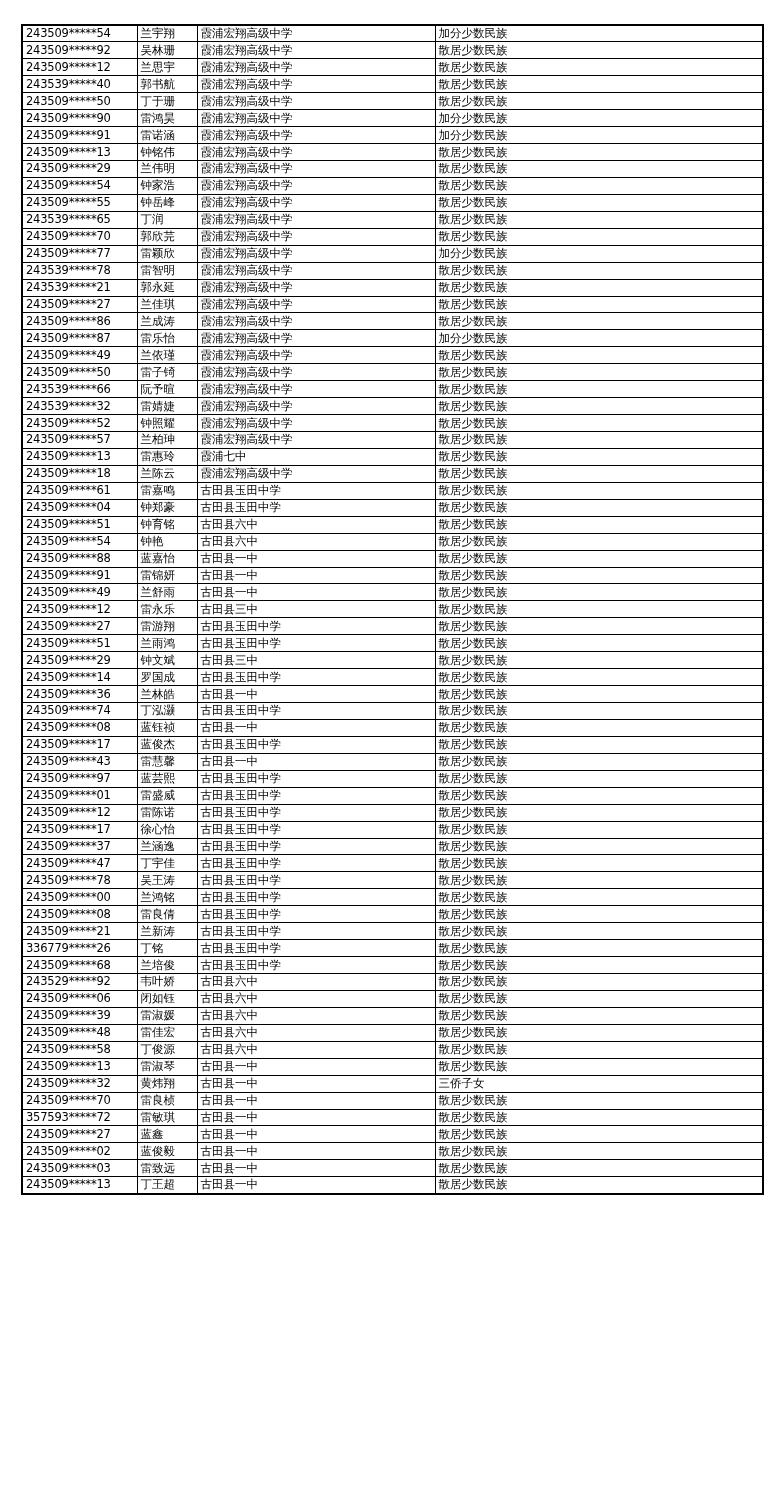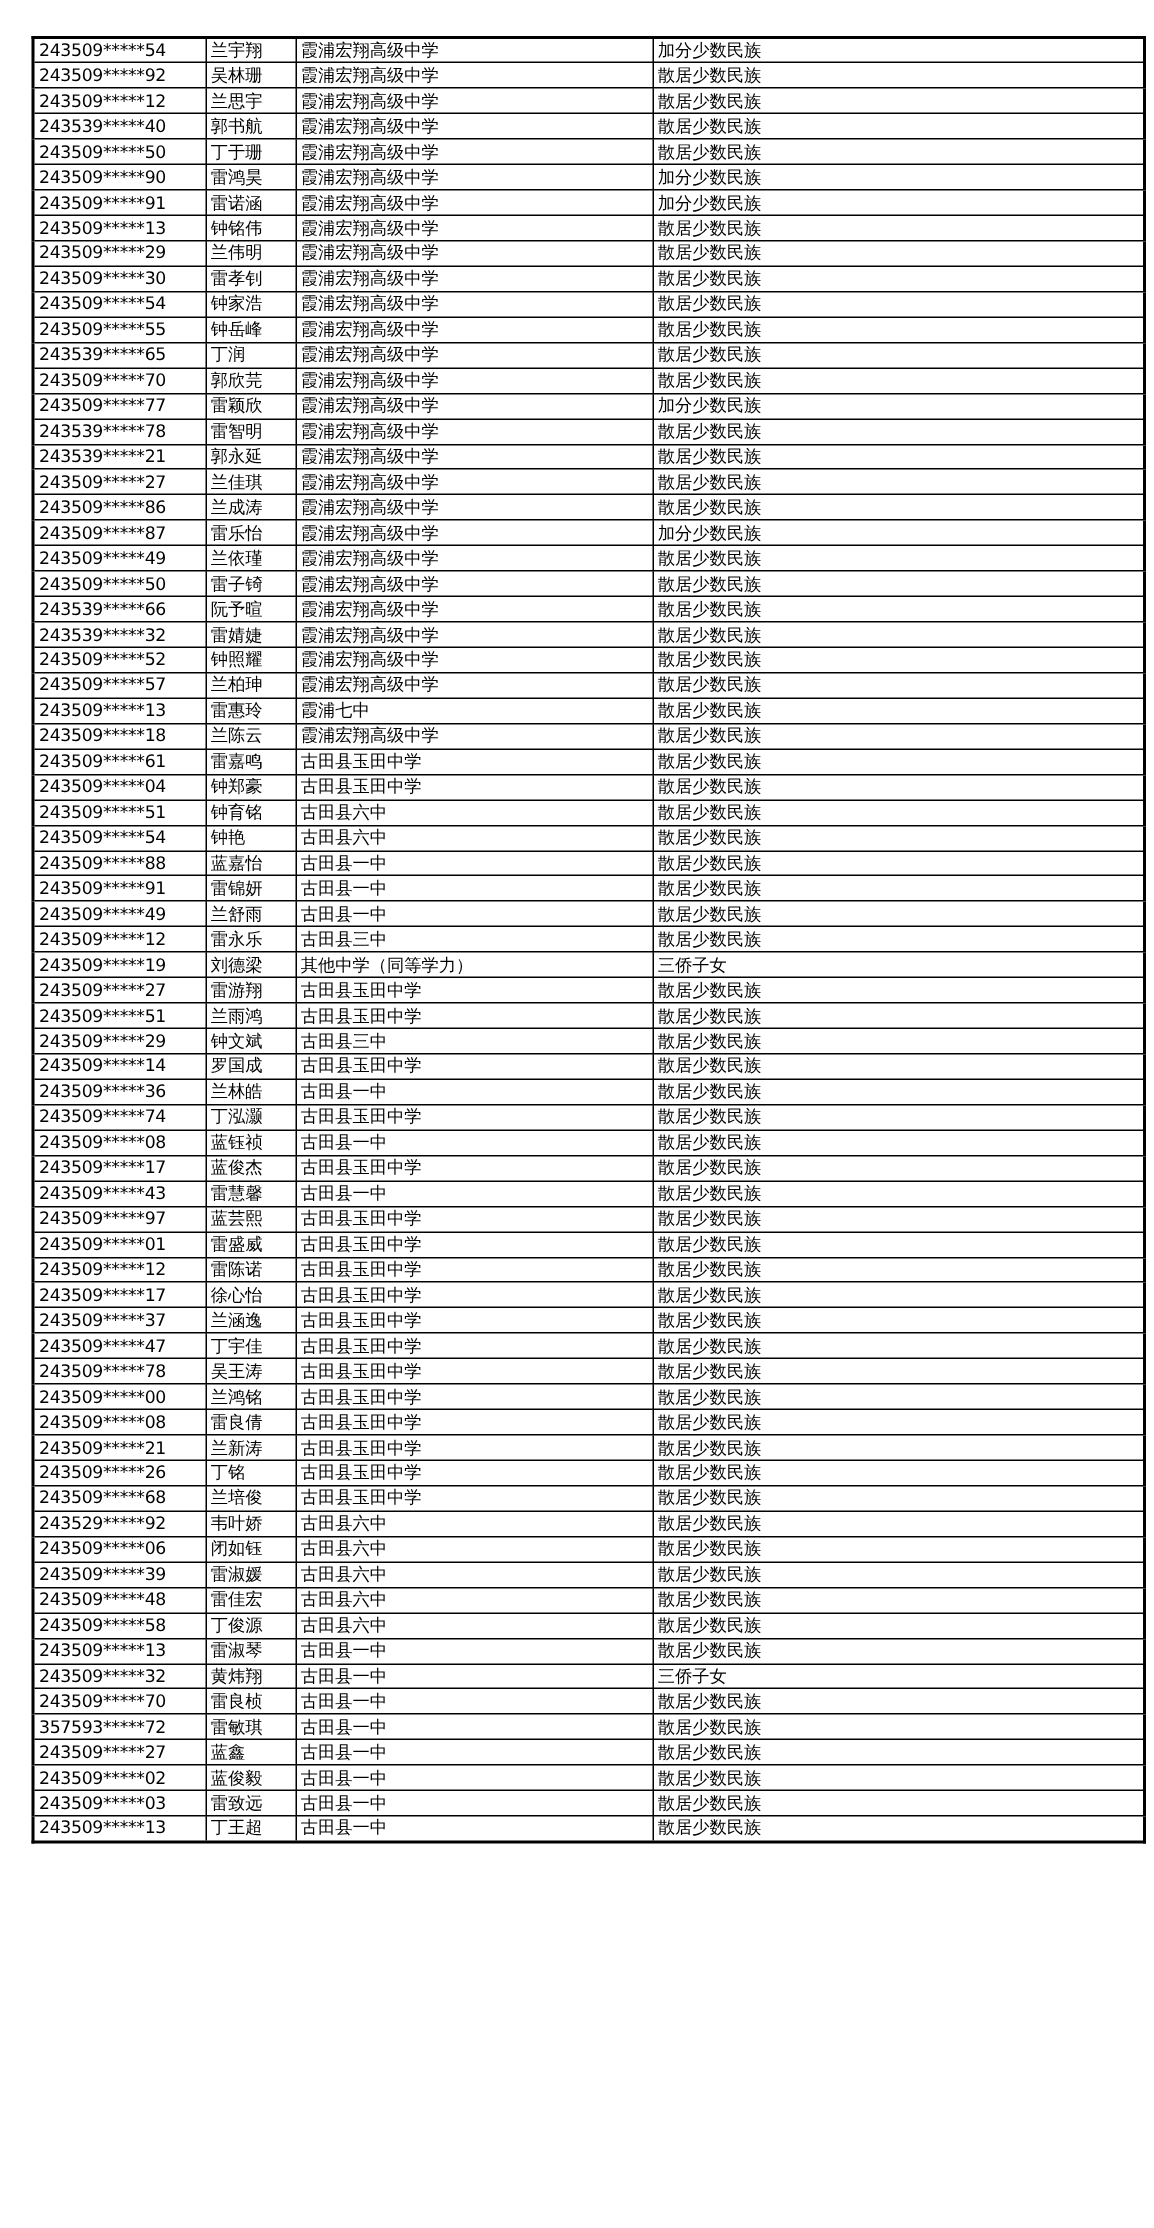--- a/index.html
+++ b/index.html
@@ -127,26 +127,20 @@
           <td class="c-school">霞浦宏翔高级中学</td>
           <td class="c-cat">散居少数民族</td>
         </tr>
         <tr>
           <td class="c-id">243509*****29</td>
           <td class="c-name">兰伟明</td>
           <td class="c-school">霞浦宏翔高级中学</td>
           <td class="c-cat">散居少数民族</td>
         </tr>
         <tr>
-          <td class="c-id">243509*****30</td>
-          <td class="c-name">雷孝钊</td>
-          <td class="c-school">霞浦宏翔高级中学</td>
-          <td class="c-cat">散居少数民族</td>
-        </tr>
-        <tr>
           <td class="c-id">243509*****54</td>
           <td class="c-name">钟家浩</td>
           <td class="c-school">霞浦宏翔高级中学</td>
           <td class="c-cat">散居少数民族</td>
         </tr>
         <tr>
           <td class="c-id">243509*****55</td>
           <td class="c-name">钟岳峰</td>
           <td class="c-school">霞浦宏翔高级中学</td>
           <td class="c-cat">散居少数民族</td>
@@ -289,26 +283,20 @@
           <td class="c-school">古田县一中</td>
           <td class="c-cat">散居少数民族</td>
         </tr>
         <tr>
           <td class="c-id">243509*****12</td>
           <td class="c-name">雷永乐</td>
           <td class="c-school">古田县三中</td>
           <td class="c-cat">散居少数民族</td>
         </tr>
         <tr>
-          <td class="c-id">243509*****19</td>
-          <td class="c-name">刘德梁</td>
-          <td class="c-school">其他中学（同等学力）</td>
-          <td class="c-cat">三侨子女</td>
-        </tr>
-        <tr>
           <td class="c-id">243509*****27</td>
           <td class="c-name">雷游翔</td>
           <td class="c-school">古田县玉田中学</td>
           <td class="c-cat">散居少数民族</td>
         </tr>
         <tr>
           <td class="c-id">243509*****51</td>
           <td class="c-name">兰雨鸿</td>
           <td class="c-school">古田县玉田中学</td>
           <td class="c-cat">散居少数民族</td>
@@ -409,21 +397,21 @@
           <td class="c-school">古田县玉田中学</td>
           <td class="c-cat">散居少数民族</td>
         </tr>
         <tr>
           <td class="c-id">243509*****21</td>
           <td class="c-name">兰新涛</td>
           <td class="c-school">古田县玉田中学</td>
           <td class="c-cat">散居少数民族</td>
         </tr>
         <tr>
-          <td class="c-id">243509*****26</td>
+          <td class="c-id">336779*****26</td>
           <td class="c-name">丁铭</td>
           <td class="c-school">古田县玉田中学</td>
           <td class="c-cat">散居少数民族</td>
         </tr>
         <tr>
           <td class="c-id">243509*****68</td>
           <td class="c-name">兰培俊</td>
           <td class="c-school">古田县玉田中学</td>
           <td class="c-cat">散居少数民族</td>
         </tr>

